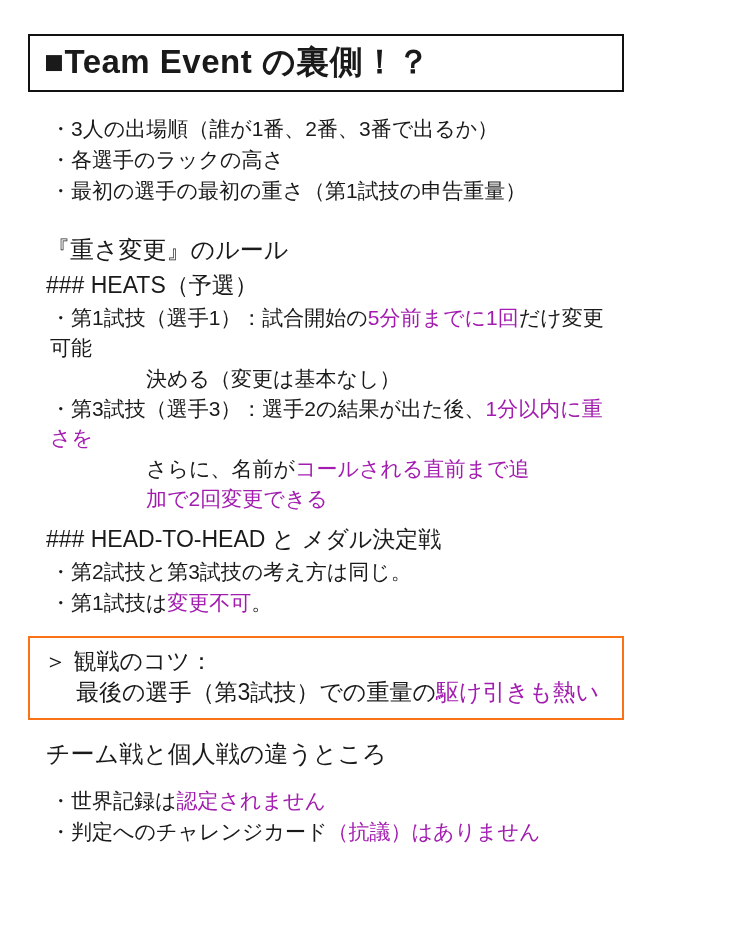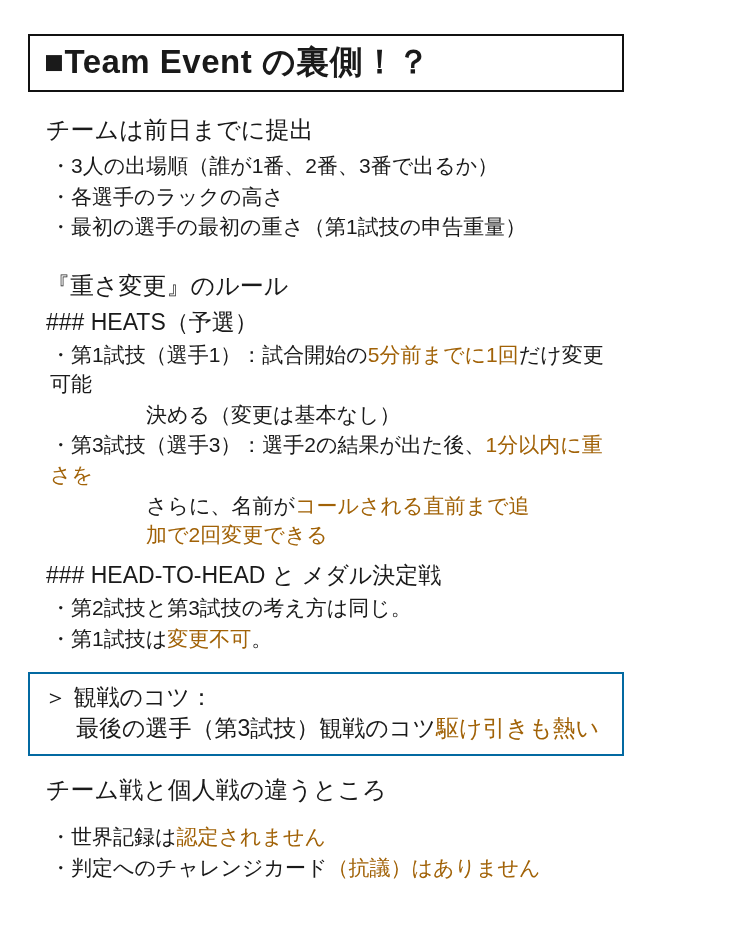--- a/index.html
+++ b/index.html
@@ -67,28 +67,28 @@
     font-size: 21px;
     line-height: 1.42;
     padding-left: 118px;
   }
   .cont2 {
     font-size: 21px;
     line-height: 1.42;
     padding-left: 118px;
   }
   .red {
-    color: #a16207;
+    color: #a21caf;
   }
 
   .gap-sm { height: 10px; }
 
   
   .quote-box {
-    border: 2px solid #0369a1;
+    border: 2px solid #f97316;
     box-sizing: border-box;
     padding: 8px 12px 10px 14px;
     margin: 16px 0 18px 0;
   }
   .quote-line1 {
     font-size: 23px;
     line-height: 1.35;
   }
   .quote-line2 {
     font-size: 23px;
@@ -106,21 +106,20 @@
 </head>
 <body>
 
 <div class="page">
 
   <div class="title-box">
     <div class="title-text">■Team Event の裏側！？</div>
   </div>
 
   <div class="section">
-    <div class="sec-head">チームは前日までに提出</div>
     <div class="bullet">・3人の出場順（誰が1番、2番、3番で出るか）</div>
     <div class="bullet">・各選手のラックの高さ</div>
     <div class="bullet">・最初の選手の最初の重さ（第1試技の申告重量）</div>
   </div>
 
   <div class="gap-sm"></div>
 
   <div class="section">
     <div class="sec-head">『重さ変更』のルール</div>
 
@@ -150,21 +149,21 @@
       <span class="b-body">・第2試技と第3試技の考え方は同じ。</span><span class="red"></span><span></span>
     </div>
     <div class="bullet">
       <span class="b-body">・第1試技は</span><span class="red">変更不可</span><span>。</span>
     </div>
   </div>
 
   <div class="quote-box">
     <div class="quote-line1">＞ 観戦のコツ：</div>
     <div class="quote-line2">
-      <span>最後の選手（第3試技）観戦のコツ</span><span class="red">駆け引きも熱い</span>
+      <span>最後の選手（第3試技）での重量の</span><span class="red">駆け引きも熱い</span>
     </div>
   </div>
 
   <div class="section">
     <div class="last-head">チーム戦と個人戦の違うところ</div>
     <div class="bullet">
       <span class="b-body">・世界記録は</span><span class="red">認定されません</span>
     </div>
     <div class="bullet">
       <span class="b-body">・判定へのチャレンジカード</span><span class="red">（抗議）はありません</span>

